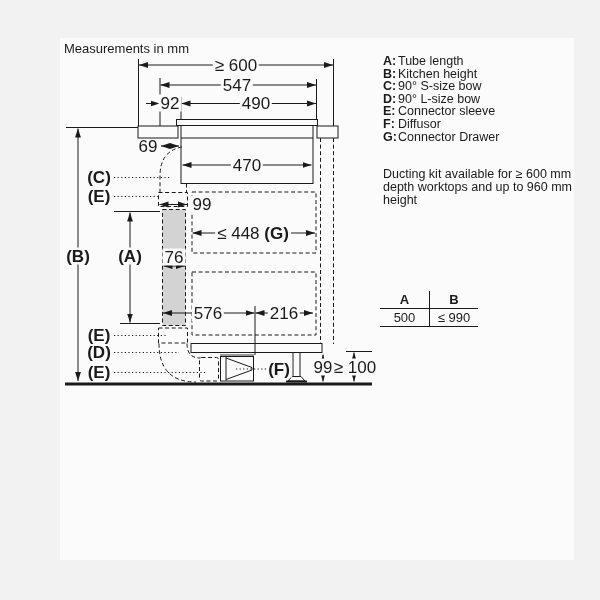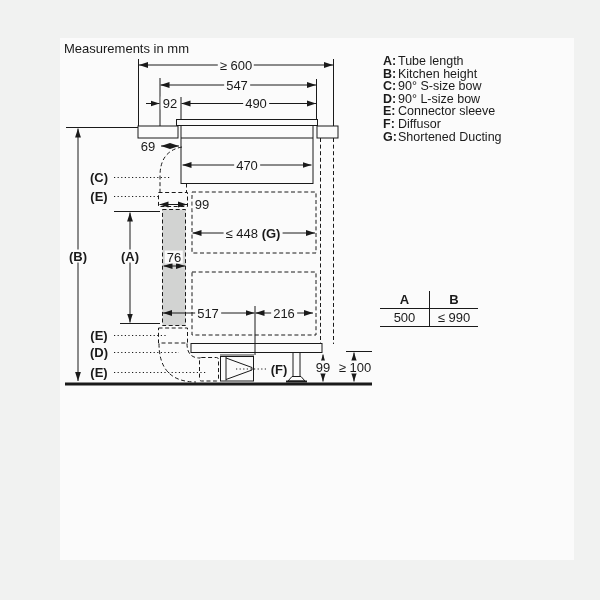--- a/index.html
+++ b/index.html
@@ -16,21 +16,21 @@
   .fb  { fill:var(--bg); }
   .d   { stroke-dasharray:4 2.6; }
   .dot { stroke-dasharray:1.2 2.4; }
   .tube { fill:var(--tube); stroke:var(--ink); stroke-width:1; stroke-dasharray:4 2.6; }
   .mk  { fill:var(--ink); stroke:none; }
   .gray { stroke:#9a9a9a; stroke-width:2; fill:none; }
   .dim    { marker-start:url(#arr); marker-end:url(#arr); }
   .dimEnd { marker-end:url(#arr); }
 
   
-  .lbl { position:absolute; transform:translate(-50%,-50%); font-size:13px; line-height:1;
+  .lbl { position:absolute; transform:translate(-50%,-50%); font-size:17px; line-height:1;
          white-space:nowrap; z-index:3; }
   .bgp { background:var(--bg); padding:0 2px; }
   .b   { font-weight:bold; }
   .title { position:absolute; left:44px; top:41px; font-size:13px; z-index:3; }
 
   
   .legend { position:absolute; left:363px; top:55px; font-size:12.5px; line-height:12.6px; z-index:3; }
   .legend .row { display:flex; }
   .legend .key { font-weight:bold; min-width:15px; }
   .note { position:absolute; left:363px; width:196px; font-size:12.5px; line-height:12.8px; z-index:3; }
@@ -155,21 +155,21 @@
   <span class="lbl bgp" style="left:236px; top:103px;">490</span>
   <span class="lbl" style="left:128px; top:146px;">69</span>
   <span class="lbl bgp" style="left:227px; top:165px;">470</span>
   <span class="lbl bgp" style="left:182px; top:204px;">99</span>
   <span class="lbl b" style="left:79px;  top:177px;">(C)</span>
   <span class="lbl b" style="left:79px;  top:196px;">(E)</span>
   <span class="lbl bgp" style="left:233px; top:233px;"><span>≤ 448</span> <span class="b">(G)</span></span>
   <span class="lbl b bgp" style="left:58px;  top:256px;">(B)</span>
   <span class="lbl b bgp" style="left:110px; top:256px;">(A)</span>
   <span class="lbl bgp" style="left:154px; top:257px;">76</span>
-  <span class="lbl bgp" style="left:188px; top:313px;">517</span>
+  <span class="lbl bgp" style="left:188px; top:313px;">576</span>
   <span class="lbl bgp" style="left:264px; top:313px;">216</span>
   <span class="lbl b" style="left:79px;  top:335px;">(E)</span>
   <span class="lbl b" style="left:79px;  top:352px;">(D)</span>
   <span class="lbl b" style="left:79px;  top:372px;">(E)</span>
   <span class="lbl b bgp" style="left:259px; top:369px;">(F)</span>
   <span class="lbl bgp" style="left:303px; top:367px;">99</span>
   <span class="lbl bgp" style="left:335px; top:367px;">≥ 100</span>
 
   <div class="legend">
     <div class="row">
@@ -191,24 +191,25 @@
     <div class="row">
         <span class="key">E:</span>
         <span>Connector sleeve</span>
       </div>
     <div class="row">
         <span class="key">F:</span>
         <span>Diffusor</span>
       </div>
     <div class="row">
         <span class="key">G:</span>
-        <span>Shortened Ducting</span>
+        <span>Connector Drawer</span>
       </div>
   </div>
 
+  <div class="note" id="note1">Ducting kit available for ≥ 600 mm depth worktops and up to 960 mm height</div>
 
   <table class="tbl">
     <tbody>
       <tr class="hd hr">
         <td class="c1">A</td>
         <td class="c2">B</td>
       </tr>
       <tr class="hr">
         <td class="c1">500</td>
         <td class="c2">≤ 990</td>

